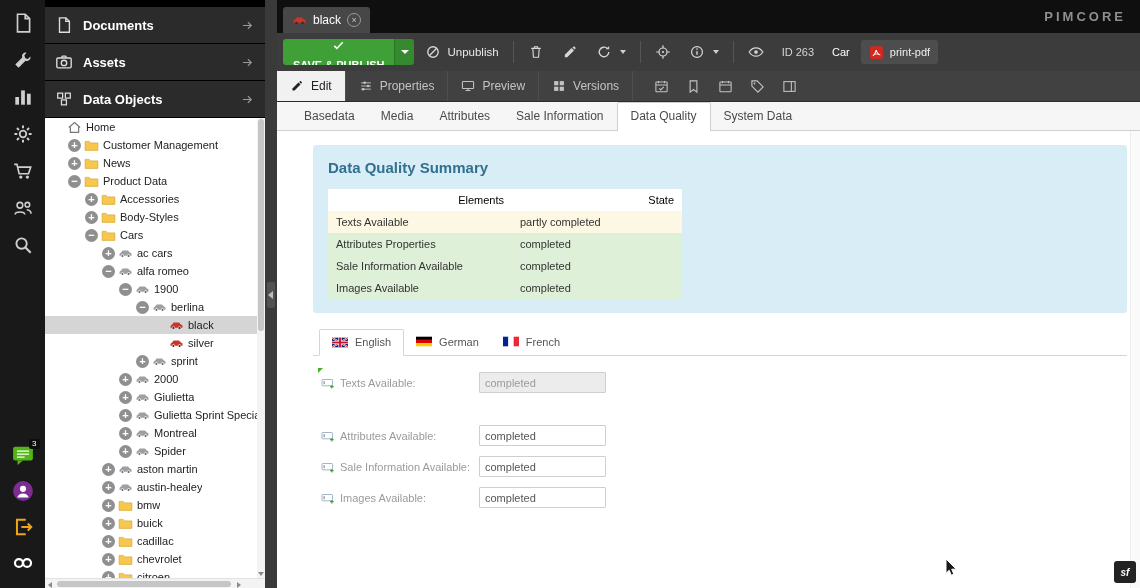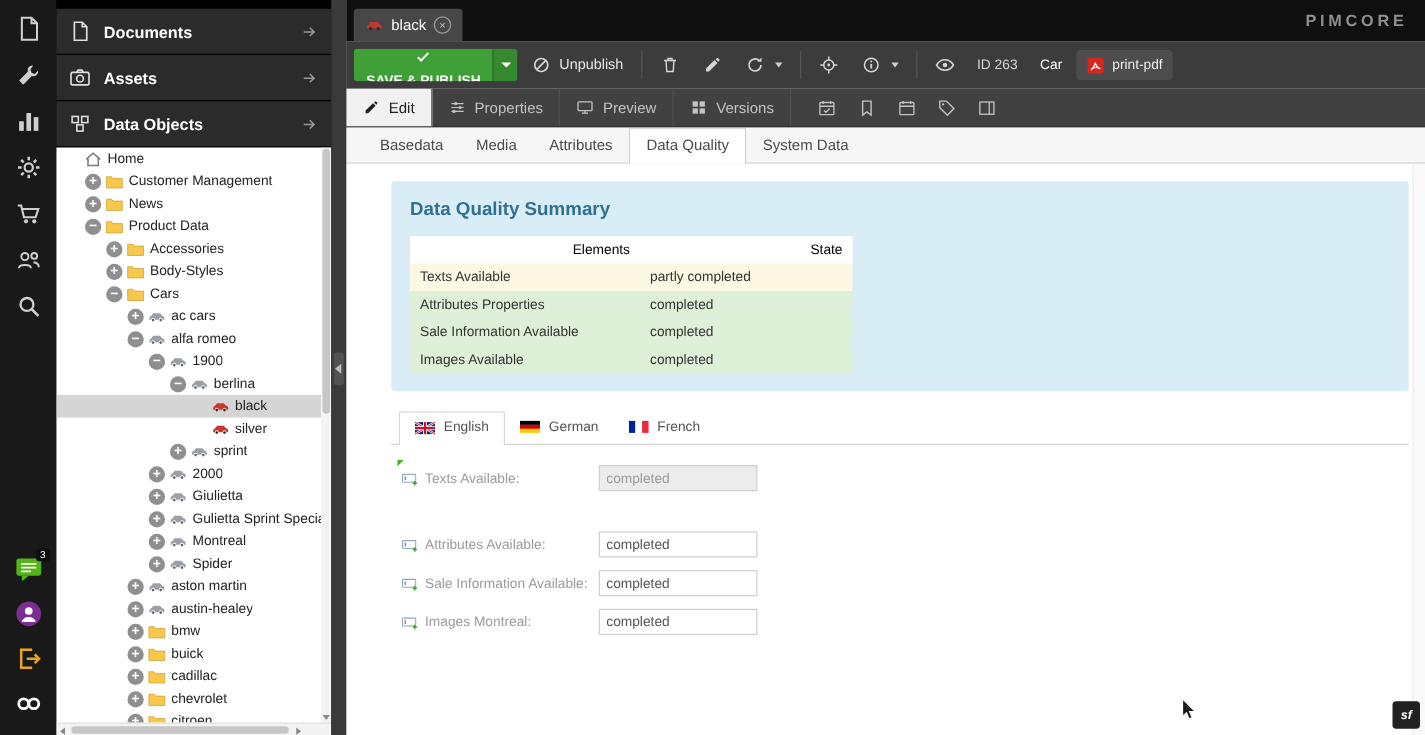--- a/index.html
+++ b/index.html
@@ -701,20 +701,21 @@
             <path d="M12.5 3.5v13" stroke="currentColor" stroke-width="1.4"></path>
           </svg>
         </span>
       </div>
     </div>
 
   <div class="ctabs">
       <div class="ctab">Basedata</div>
       <div class="ctab">Media</div>
       <div class="ctab">Attributes</div>
+      <div class="ctab">Sale Information</div>
       <div class="ctab active">Data Quality</div>
       <div class="ctab">System Data</div>
     </div>
 
   <div class="content">
     <div class="summary">
       <h2>Data Quality Summary</h2>
       <table class="dq">
         <thead>
             <tr>
@@ -817,21 +818,21 @@
     </div>
         <div class="field">
 
       <span class="icon ficon">
             <svg viewBox="0 0 20 20" xmlns="http://www.w3.org/2000/svg">
               <rect x="1.5" y="5" width="15" height="9" rx="1" fill="#fff" stroke="#8fa8c0" stroke-width="1.2"></rect>
               <path d="M4.5 7.3v4.4" stroke="#555" stroke-width="1.1"></path>
               <path d="M13 15.2h5M15.5 12.7v5" stroke="#3aa32a" stroke-width="1.6"></path>
             </svg>
           </span>
-      <span class="flabel">Images Montreal:</span>
+      <span class="flabel">Images Available:</span>
       <input class="finput" value="completed" style="">
     </div>
       </div>
     <div class="content-scroll"></div>
   </div>
 </div>
 
 <div class="sf-badge">sf</div>
 
 <svg class="cursor" width="13" height="20" viewBox="0 0 13 20">

